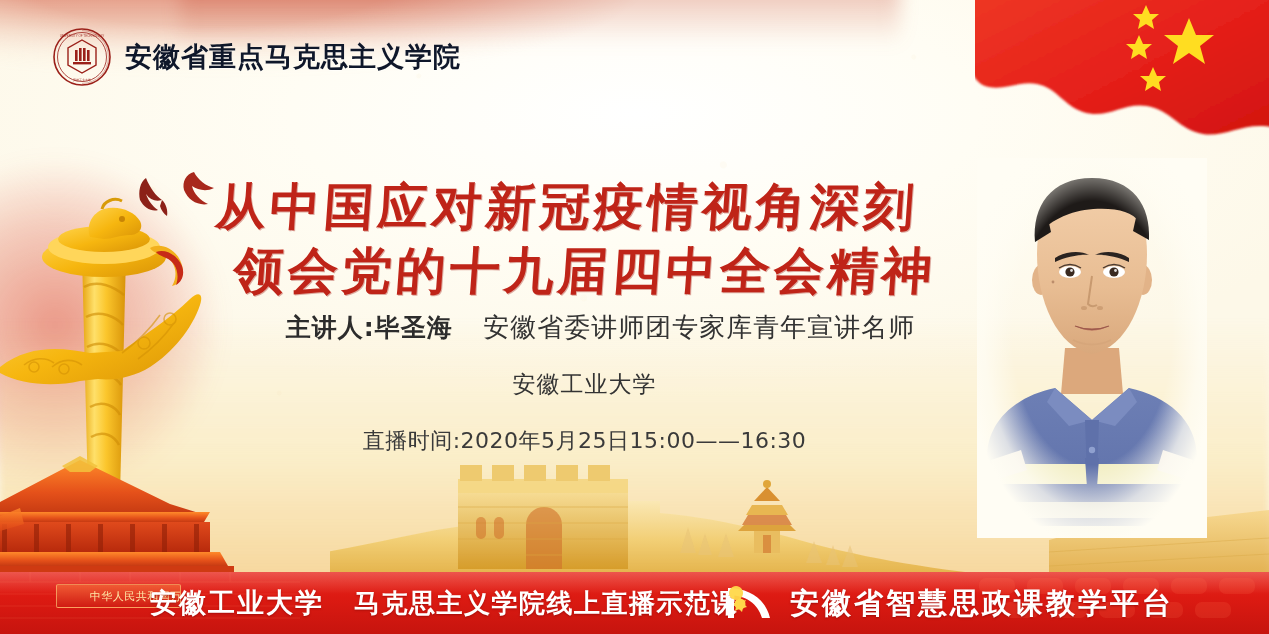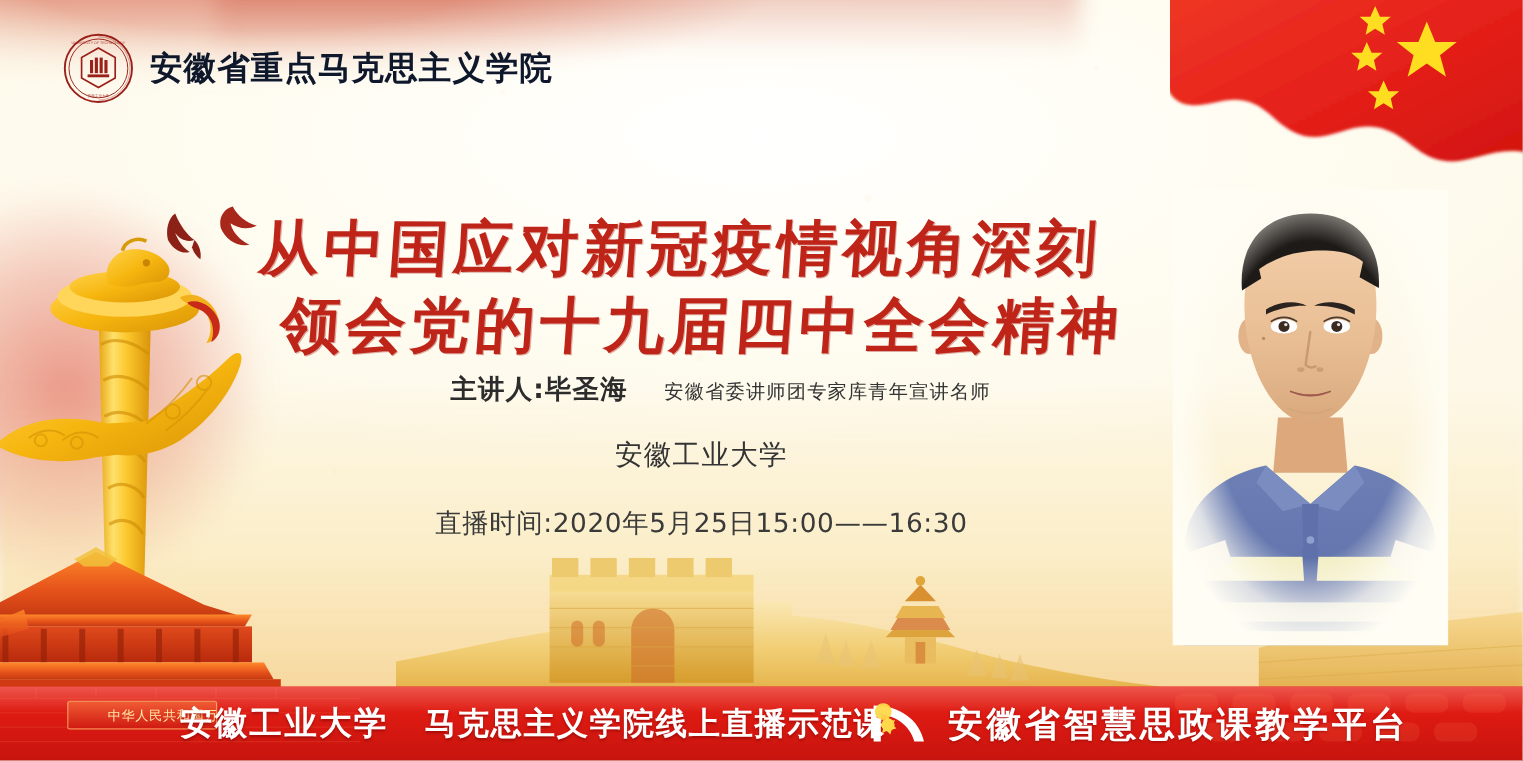--- a/index.html
+++ b/index.html
@@ -81,23 +81,23 @@
     white-space:nowrap;
     transform:skewX(-4deg);
     text-shadow:1px 1px 0 rgba(160,22,14,.35);
   }
   .title-line.l2{margin-left:18px;}
 
   
   .info{position:absolute;left:0;right:0;top:310px;z-index:9;text-align:center;pointer-events:none;}
   .info > *{pointer-events:auto;}
   .speaker-row{display:block;white-space:nowrap;margin-left:-100px;}
-  .speaker-label{font-size:22px;font-weight:bold;color:#2c2c2c;letter-spacing:1px;
+  .speaker-label{font-size:25px;font-weight:bold;color:#2c2c2c;letter-spacing:1px;
     font-family:"DejaVu Sans","Liberation Sans",sans-serif;margin-left:32px;}
-  .speaker-title{font-size:16px;color:#333;letter-spacing:1px;margin-left:26px;
+  .speaker-title{font-size:26px;color:#333;letter-spacing:1px;margin-left:26px;
     font-family:"DejaVu Sans","Liberation Sans",sans-serif;}
   .speaker-org{display:block;font-size:23px;color:#333;letter-spacing:1px;margin-top:24px;margin-left:-100px;
     font-family:"DejaVu Sans","Liberation Sans",sans-serif;}
   .live-time{display:block;font-size:22px;color:#3a3a3a;letter-spacing:.5px;margin-top:26px;margin-left:-100px;
     font-family:"DejaVu Sans","Liberation Sans",sans-serif;}
 
   
   .portrait{position:absolute;right:62px;top:158px;width:230px;height:380px;z-index:8;}
   .portrait svg{display:block;}
 

